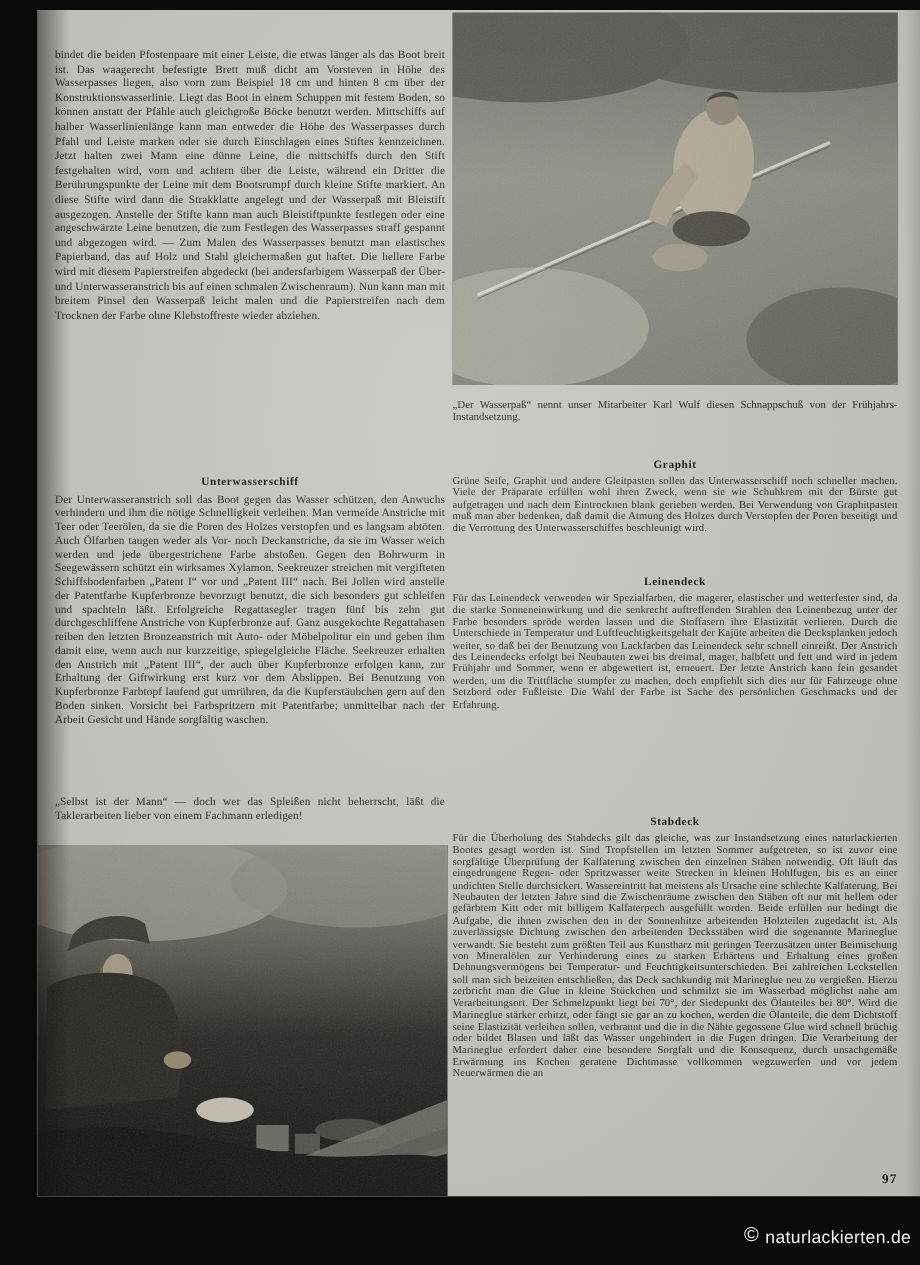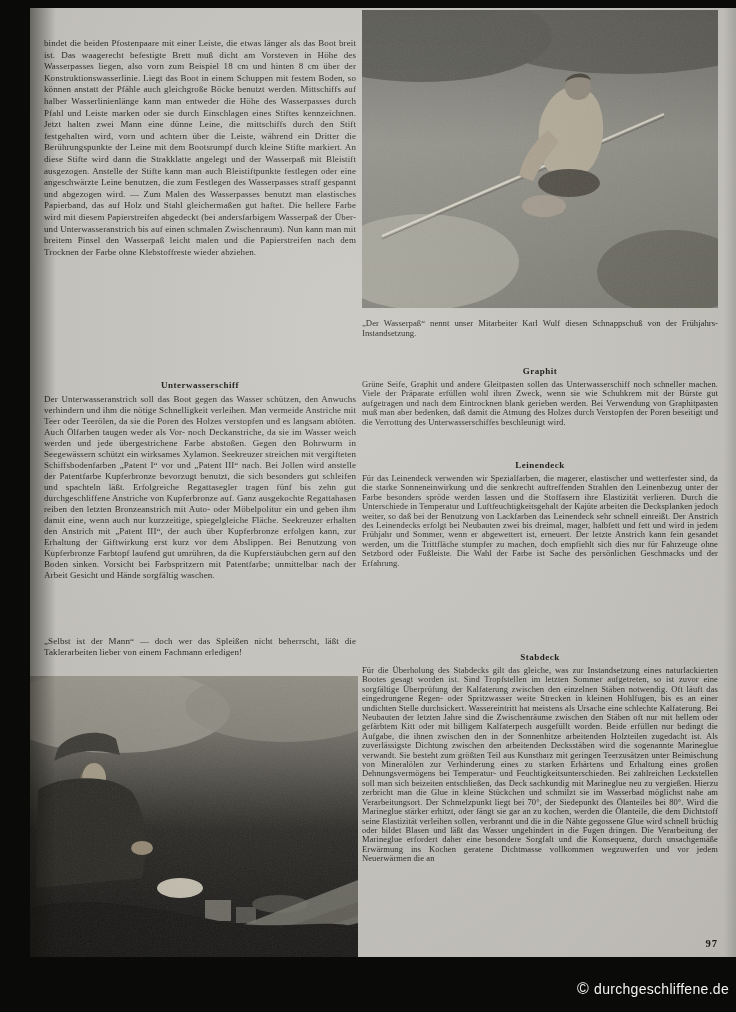--- a/index.html
+++ b/index.html
@@ -140,14 +140,14 @@
   <p class="block body-text" style="left:332px; top:466px; width:356px;">Für das Leinendeck verwenden wir Spezialfarben, die magerer, elastischer und wetterfester sind, da die starke Sonneneinwirkung und die senkrecht auftreffenden Strahlen den Leinenbezug unter der Farbe besonders spröde werden lassen und die Stoffasern ihre Elastizität verlieren. Durch die Unterschiede in Temperatur und Luftfeuchtigkeitsgehalt der Kajüte arbeiten die Decksplanken jedoch weiter, so daß bei der Benutzung von Lackfarben das Leinendeck sehr schnell einreißt. Der Anstrich des Leinendecks erfolgt bei Neubauten zwei bis dreimal, mager, halbfett und fett und wird in jedem Frühjahr und Sommer, wenn er abgewettert ist, erneuert. Der letzte Anstrich kann fein gesandet werden, um die Trittfläche stumpfer zu machen, doch empfiehlt sich dies nur für Fahrzeuge ohne Setzbord oder Fußleiste. Die Wahl der Farbe ist Sache des persönlichen Geschmacks und der Erfahrung.</p>
 
   <h3 class="block heading" style="left:332px; top:644px; width:356px;">Stabdeck</h3>
   <p class="block body-text" style="left:332px; top:658px; width:356px;">Für die Überholung des Stabdecks gilt das gleiche, was zur Instandsetzung eines naturlackierten Bootes gesagt worden ist. Sind Tropfstellen im letzten Sommer aufgetreten, so ist zuvor eine sorgfältige Überprüfung der Kalfaterung zwischen den einzelnen Stäben notwendig. Oft läuft das eingedrungene Regen- oder Spritzwasser weite Strecken in kleinen Hohlfugen, bis es an einer undichten Stelle durchsickert. Wassereintritt hat meistens als Ursache eine schlechte Kalfaterung. Bei Neubauten der letzten Jahre sind die Zwischenräume zwischen den Stäben oft nur mit hellem oder gefärbtem Kitt oder mit billigem Kalfaterpech ausgefüllt worden. Beide erfüllen nur bedingt die Aufgabe, die ihnen zwischen den in der Sonnenhitze arbeitenden Holzteilen zugedacht ist. Als zuverlässigste Dichtung zwischen den arbeitenden Decksstäben wird die sogenannte Marineglue verwandt. Sie besteht zum größten Teil aus Kunstharz mit geringen Teerzusätzen unter Beimischung von Mineralölen zur Verhinderung eines zu starken Erhärtens und Erhaltung eines großen Dehnungsvermögens bei Temperatur- und Feuchtigkeitsunterschieden. Bei zahlreichen Leckstellen soll man sich beizeiten entschließen, das Deck sachkundig mit Marineglue neu zu vergießen. Hierzu zerbricht man die Glue in kleine Stückchen und schmilzt sie im Wasserbad möglichst nahe am Verarbeitungsort. Der Schmelzpunkt liegt bei 70°, der Siedepunkt des Ölanteiles bei 80°. Wird die Marineglue stärker erhitzt, oder fängt sie gar an zu kochen, werden die Ölanteile, die dem Dichtstoff seine Elastizität verleihen sollen, verbrannt und die in die Nähte gegossene Glue wird schnell brüchig oder bildet Blasen und läßt das Wasser ungehindert in die Fugen dringen. Die Verarbeitung der Marineglue erfordert daher eine besondere Sorgfalt und die Konsequenz, durch unsachgemäße Erwärmung ins Kochen geratene Dichtmasse vollkommen wegzuwerfen und vor jedem Neuerwärmen die an</p>
 
   <div class="block page-number" style="right:18px; top:930px;">97</div>
 </div>
 
 <div class="watermark">
   <span class="wm-icon">©</span>
-  <span class="wm-text">durchgeschliffene.de</span>
+  <span class="wm-text">naturlackierten.de</span>
 </div>
 
 </body></html>

